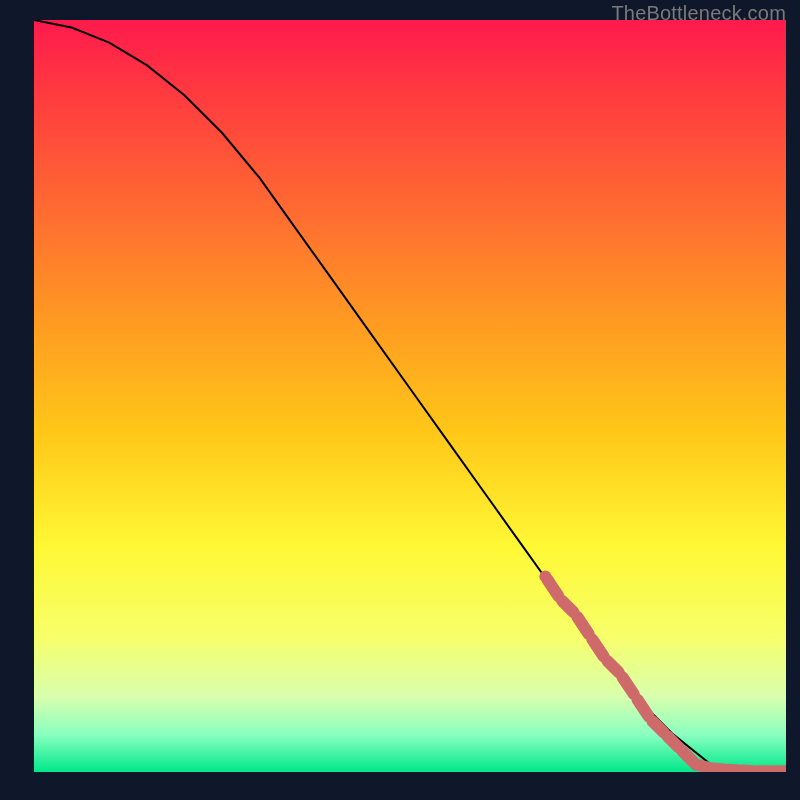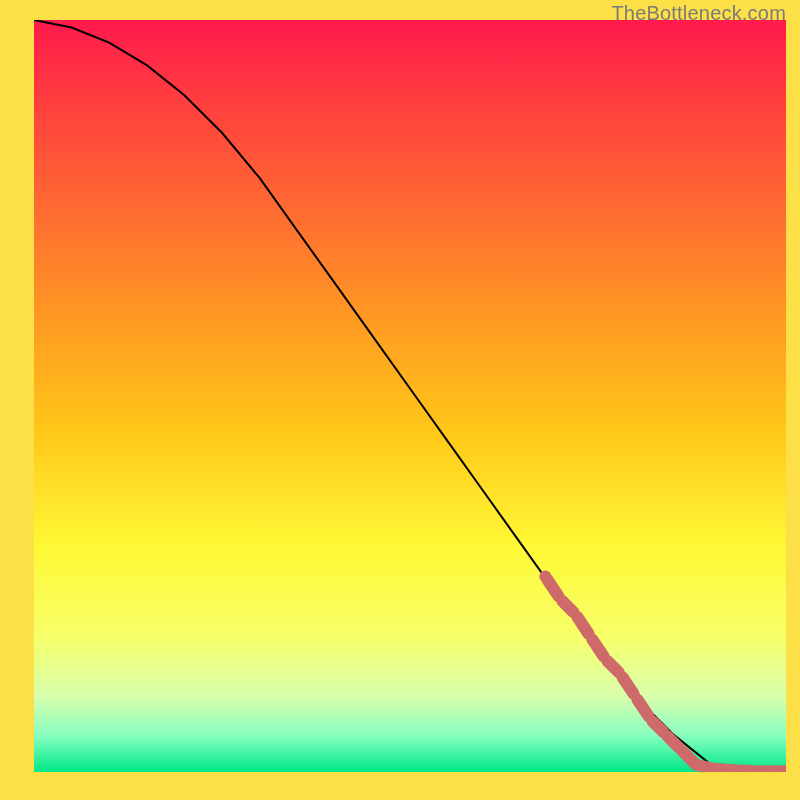--- a/index.html
+++ b/index.html
@@ -8,21 +8,21 @@
     width: 800px;
     height: 800px;
     background: #000;
     overflow: hidden;
     font-family: Arial, Helvetica, sans-serif;
   }
   .frame {
     position: relative;
     width: 800px;
     height: 800px;
-    background: #fde047;
+    background: #0f172a;
   }
   .plot {
     position: absolute;
     left: 34px;
     top: 20px;
     width: 752px;
     height: 752px;
     background: linear-gradient(
       to bottom,
       #ff1a4d 0%,

